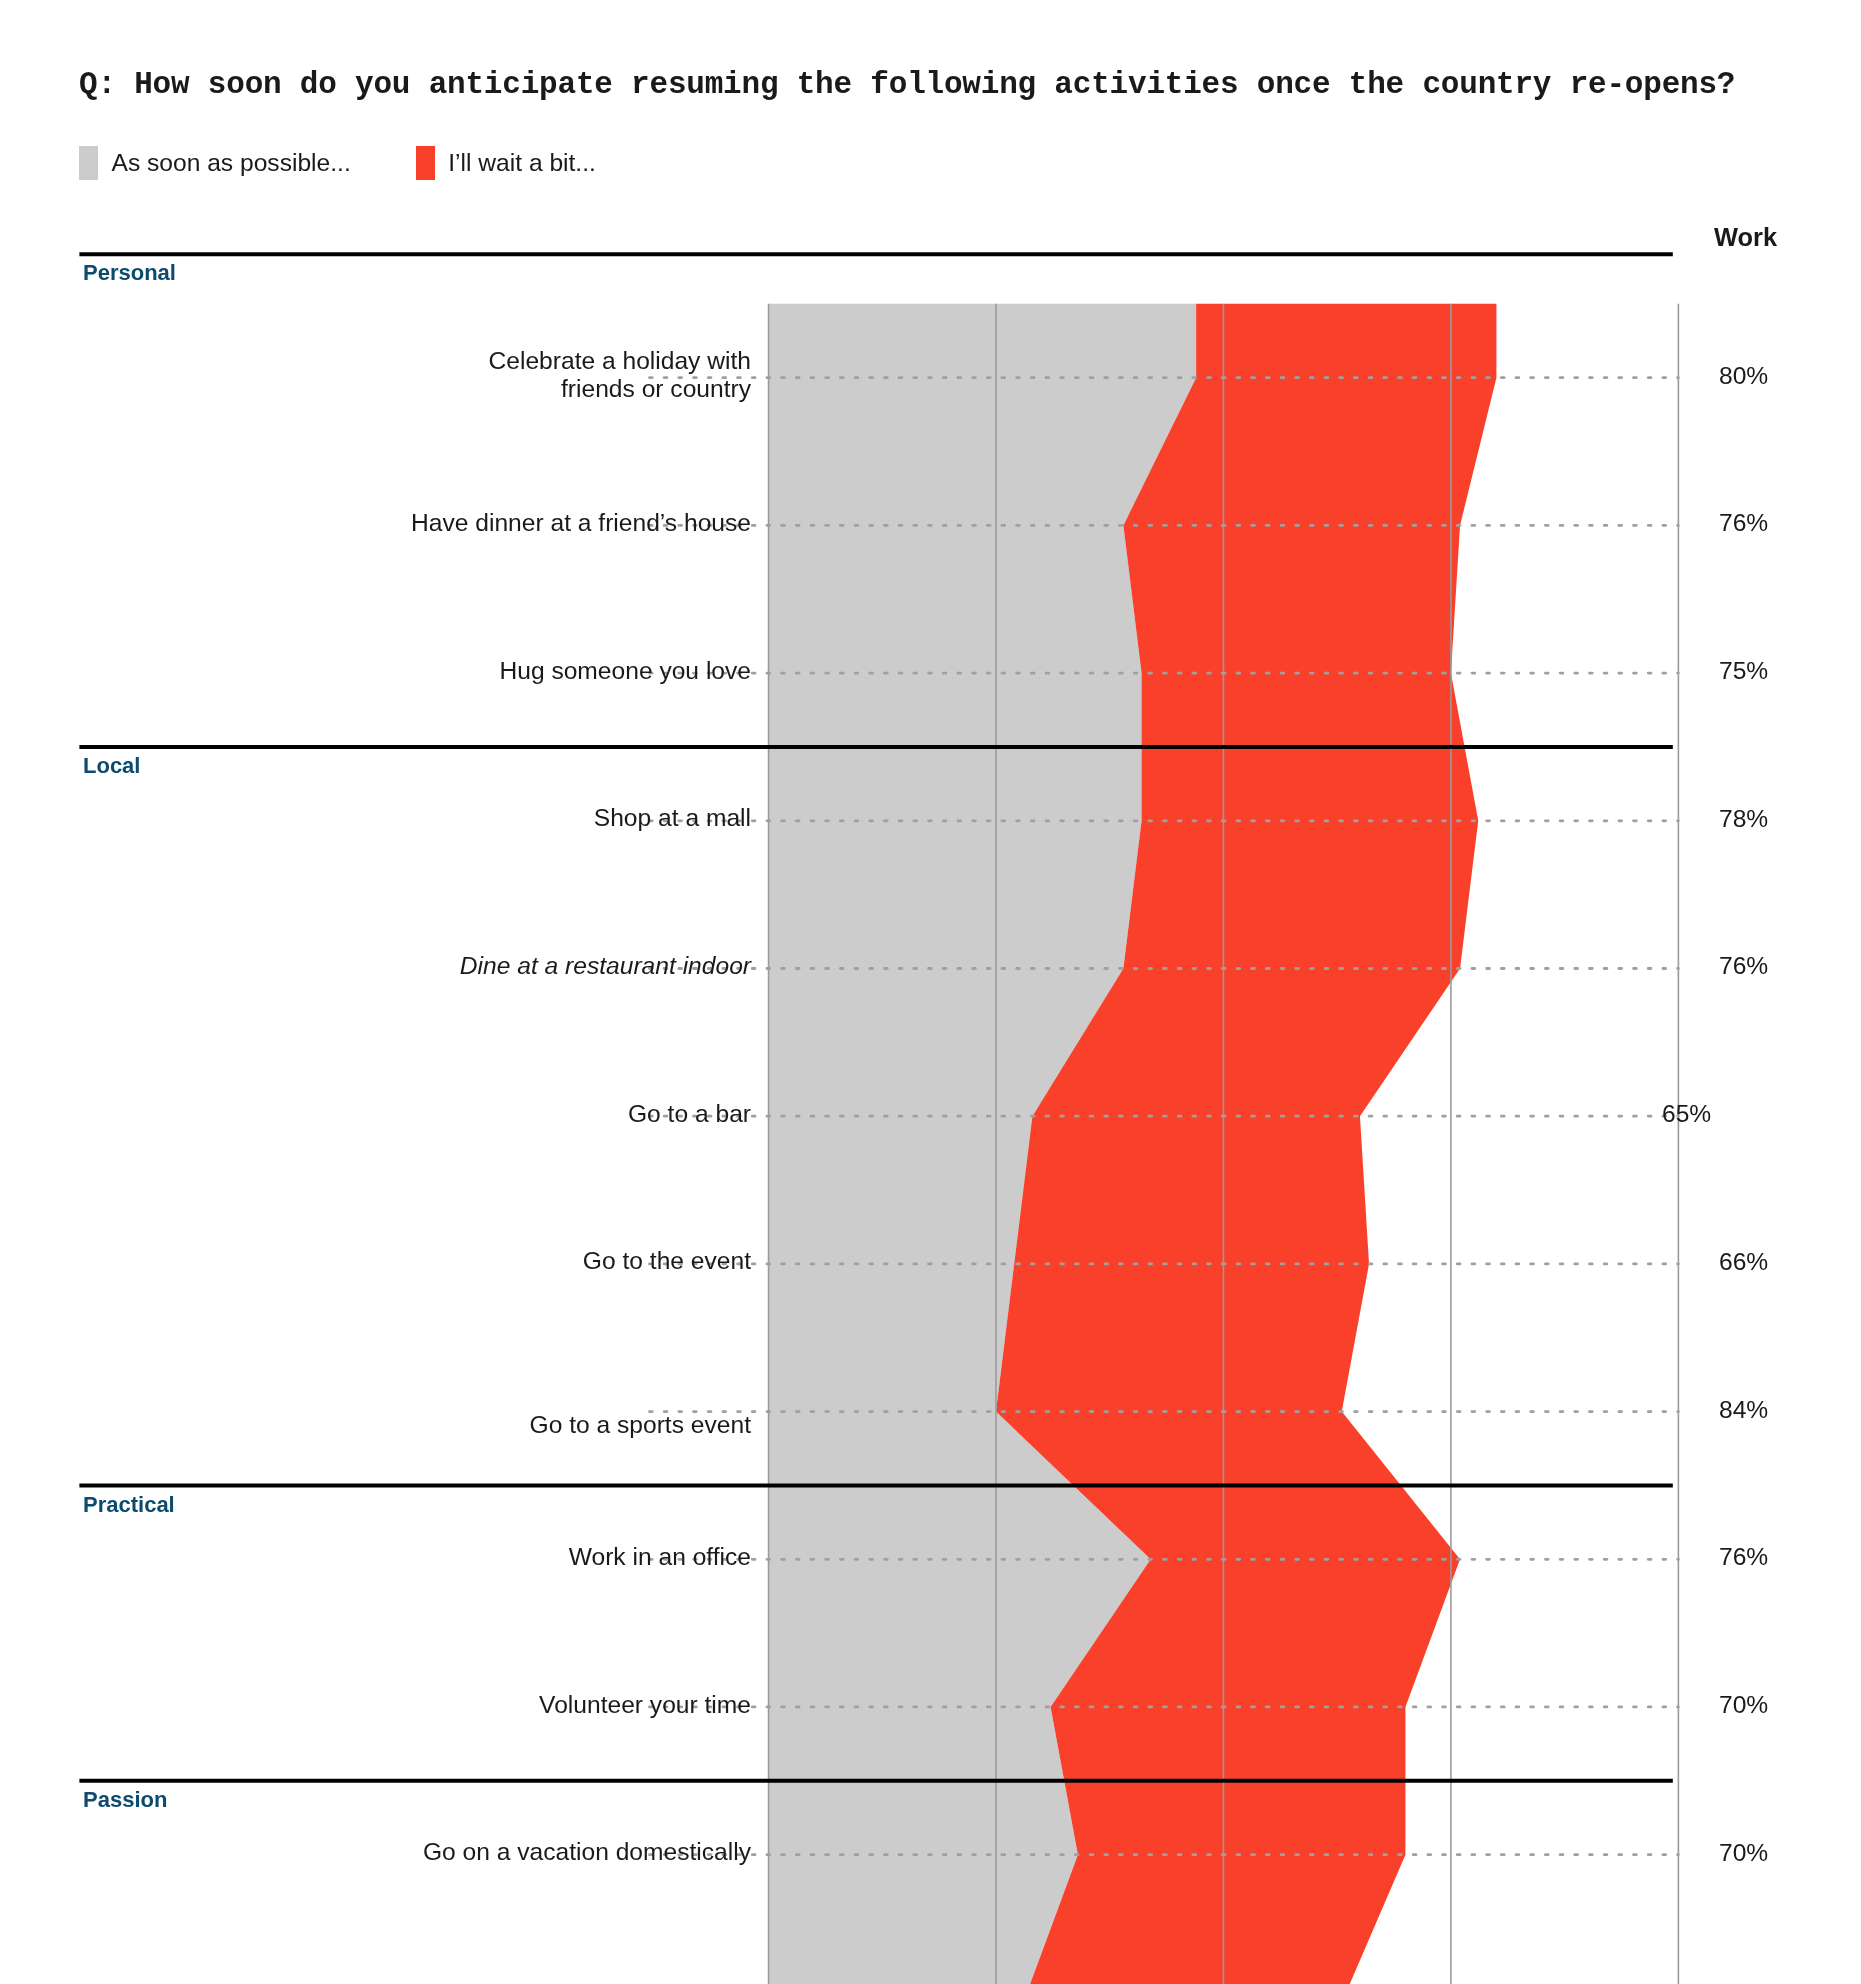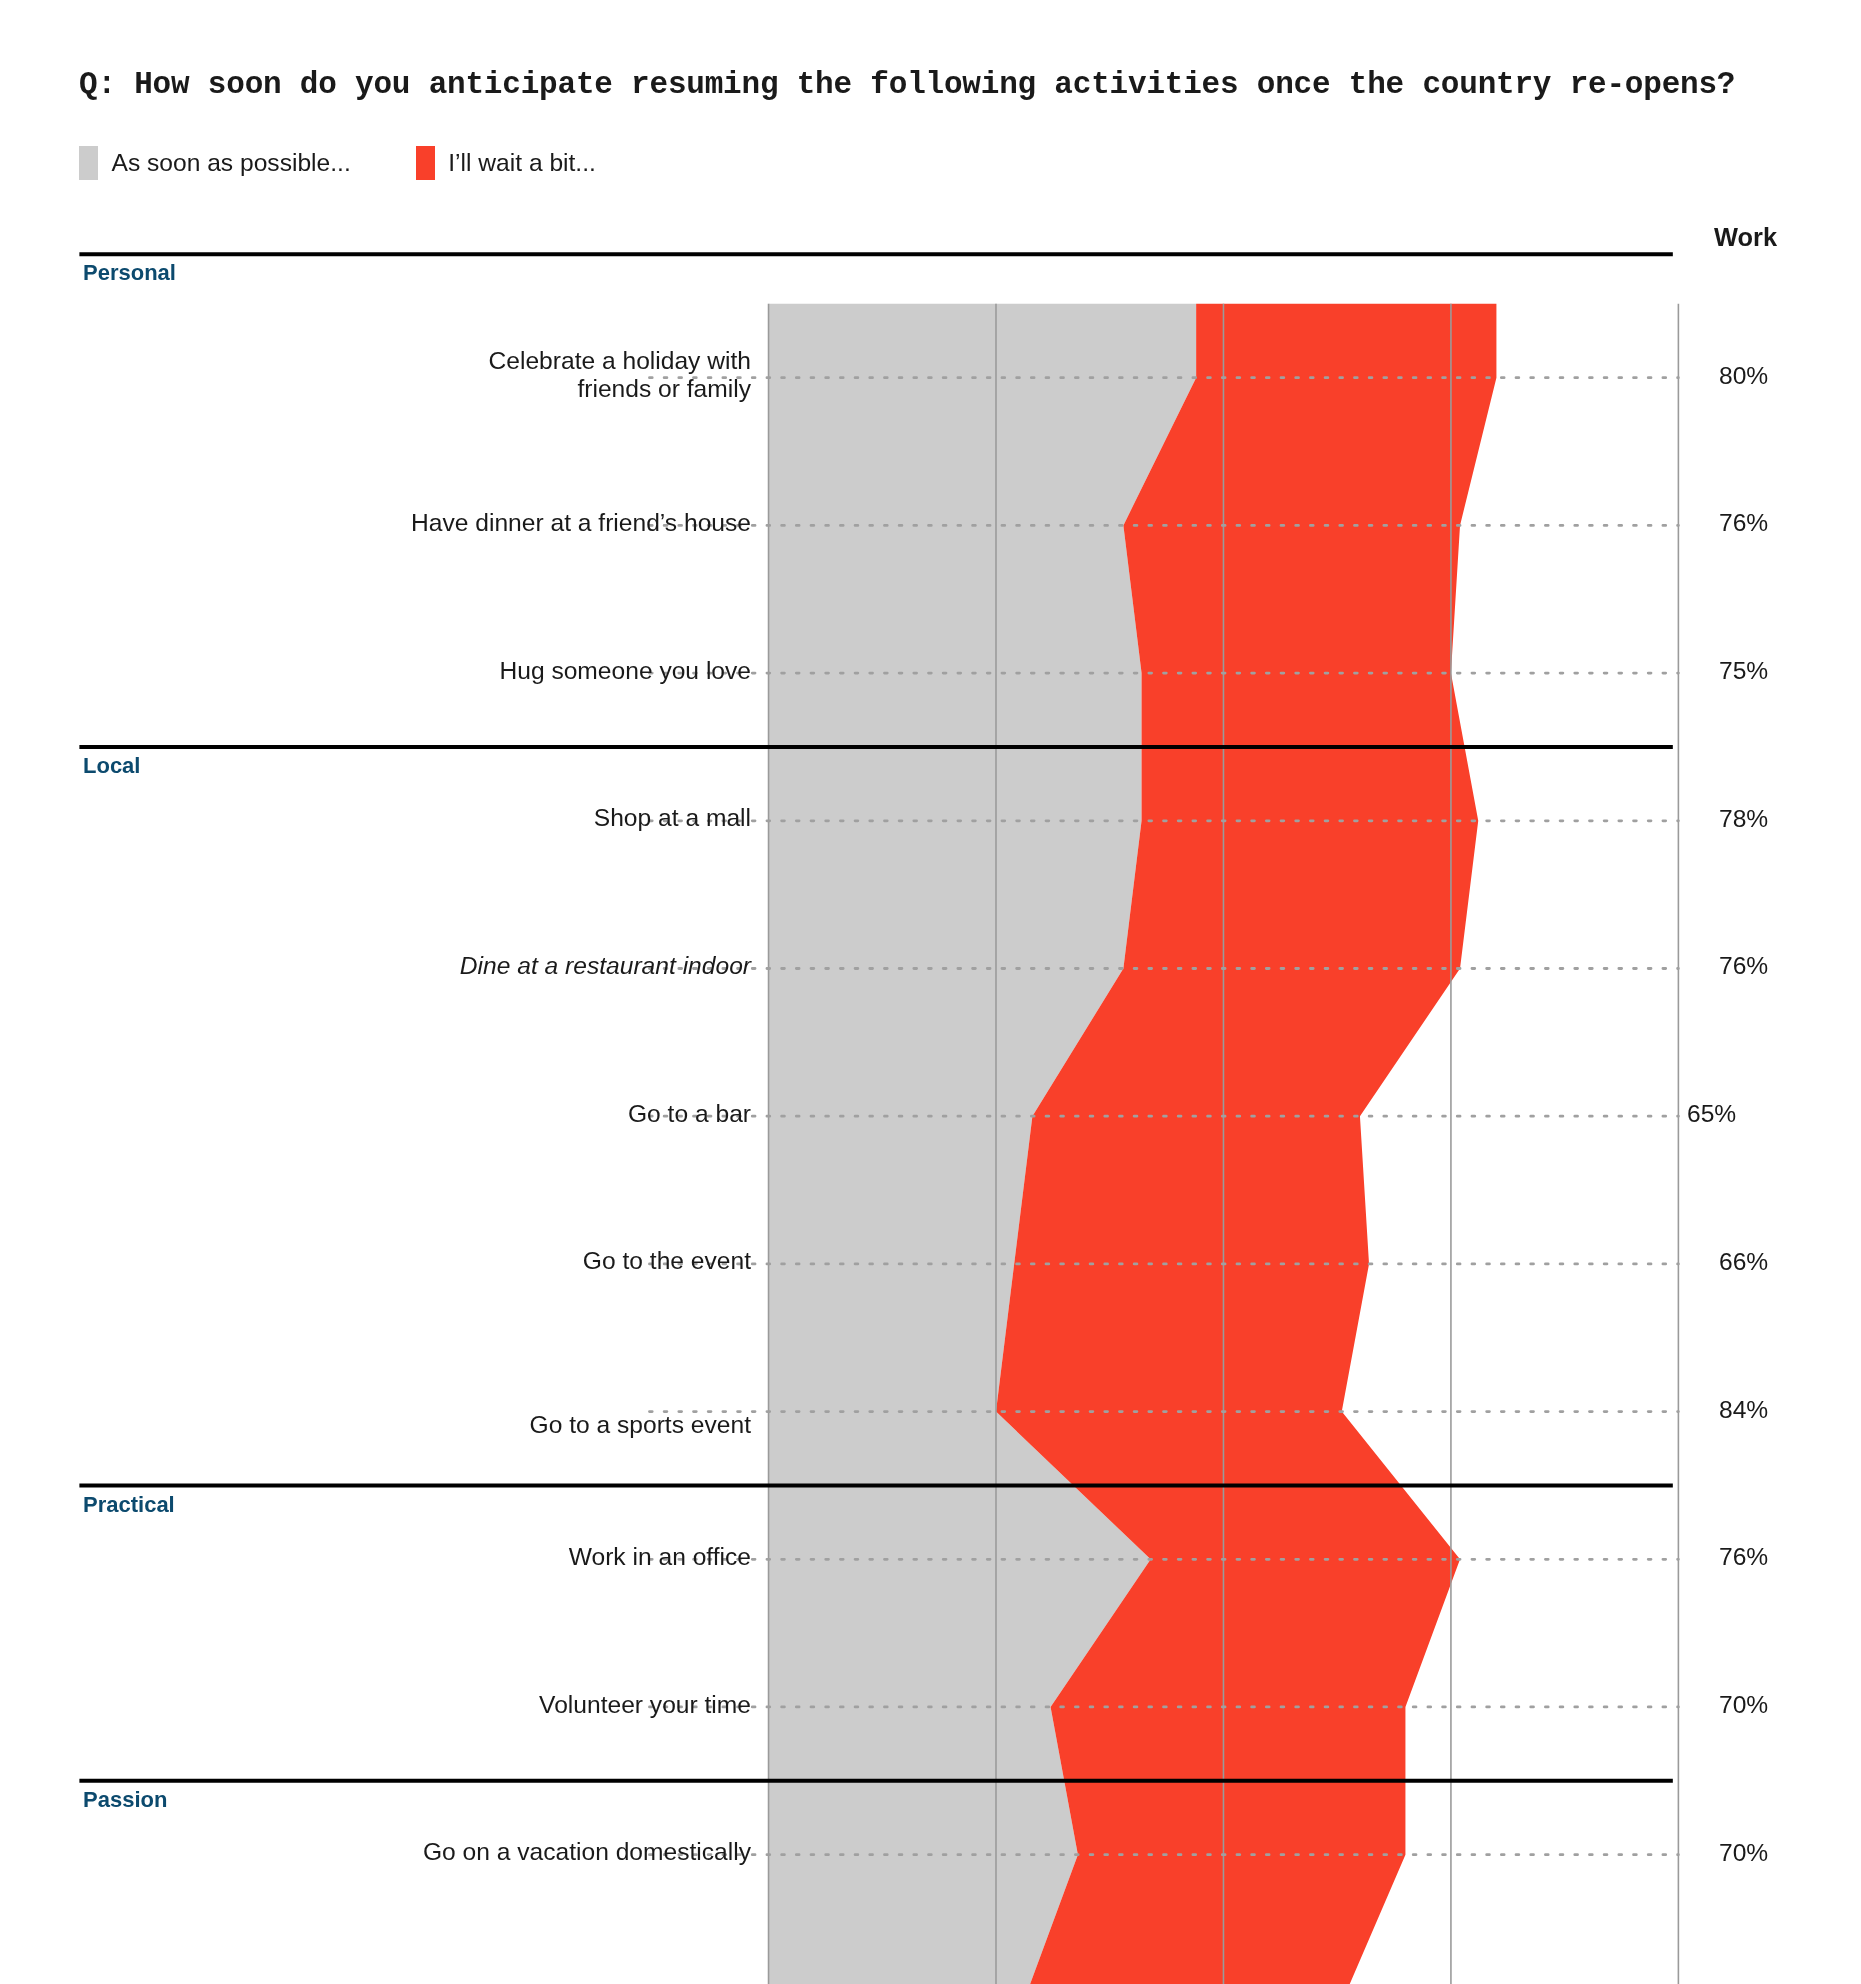--- a/index.html
+++ b/index.html
@@ -125,32 +125,32 @@
       <line x1="2509" x2="2509" y1="7120" y2="7180" stroke="#231f20" stroke-width="10"></line>
       <line x1="3082" x2="3082" y1="7120" y2="7180" stroke="#231f20" stroke-width="10"></line>
       <line x1="3655" x2="3655" y1="7120" y2="7180" stroke="#231f20" stroke-width="10"></line>
       <line x1="4228" x2="4228" y1="7120" y2="7180" stroke="#231f20" stroke-width="10"></line>
     </svg>
   <div id="overlay">
       <div class="section-header" style="left: 83px; top: 260px;">Personal</div>
       <div class="section-header" style="left: 83px; top: 753px;">Local</div>
       <div class="section-header" style="left: 83px; top: 1492px;">Practical</div>
       <div class="section-header" style="left: 83px; top: 1787px;">Passion</div>
-      <div class="row-label" style="left: 159px; width: 592px; top: 347px;"><div>Celebrate a holiday with</div><div>friends or family</div></div>
+      <div class="row-label" style="left: 159px; width: 592px; top: 347px;"><div>Celebrate a holiday with</div><div>friends or country</div></div>
       <div class="total-val" style="left: 1719px; top: 362px;">80%</div>
       <div class="row-label" style="left: 159px; width: 592px; top: 509px;"><div>Have dinner at a friend’s house</div></div>
       <div class="total-val" style="left: 1719px; top: 509px;">76%</div>
       <div class="row-label" style="left: 159px; width: 592px; top: 657px;"><div>Hug someone you love</div></div>
       <div class="total-val" style="left: 1719px; top: 657px;">75%</div>
       <div class="row-label" style="left: 159px; width: 592px; top: 804px;"><div>Shop at a mall</div></div>
       <div class="total-val" style="left: 1719px; top: 805px;">78%</div>
       <div class="row-label" style="left: 159px; width: 592px; top: 952px; font-style: italic;"><div>Dine at a restaurant indoor</div></div>
       <div class="total-val" style="left: 1719px; top: 952px;">76%</div>
       <div class="row-label" style="left: 159px; width: 592px; top: 1100px;"><div>Go to a bar</div></div>
-      <div class="total-val" style="left: 1662px; top: 1100px; margin-left: 25px;">65%</div>
+      <div class="total-val" style="left: 1662px; top: 1100px;">65%</div>
       <div class="row-label" style="left: 159px; width: 592px; top: 1247px;"><div>Go to the event</div></div>
       <div class="total-val" style="left: 1719px; top: 1248px;">66%</div>
       <div class="row-label" style="left: 159px; width: 592px; top: 1395px; margin-top: 16px;"><div>Go to a sports event</div></div>
       <div class="total-val" style="left: 1719px; top: 1396px;">84%</div>
       <div class="row-label" style="left: 159px; width: 592px; top: 1543px;"><div>Work in an office</div></div>
       <div class="total-val" style="left: 1719px; top: 1543px;">76%</div>
       <div class="row-label" style="left: 159px; width: 592px; top: 1691px;"><div>Volunteer your time</div></div>
       <div class="total-val" style="left: 1719px; top: 1691px;">70%</div>
       <div class="row-label" style="left: 159px; width: 592px; top: 1838px;"><div>Go on a vacation domestically</div></div>
       <div class="total-val" style="left: 1719px; top: 1839px;">70%</div>

